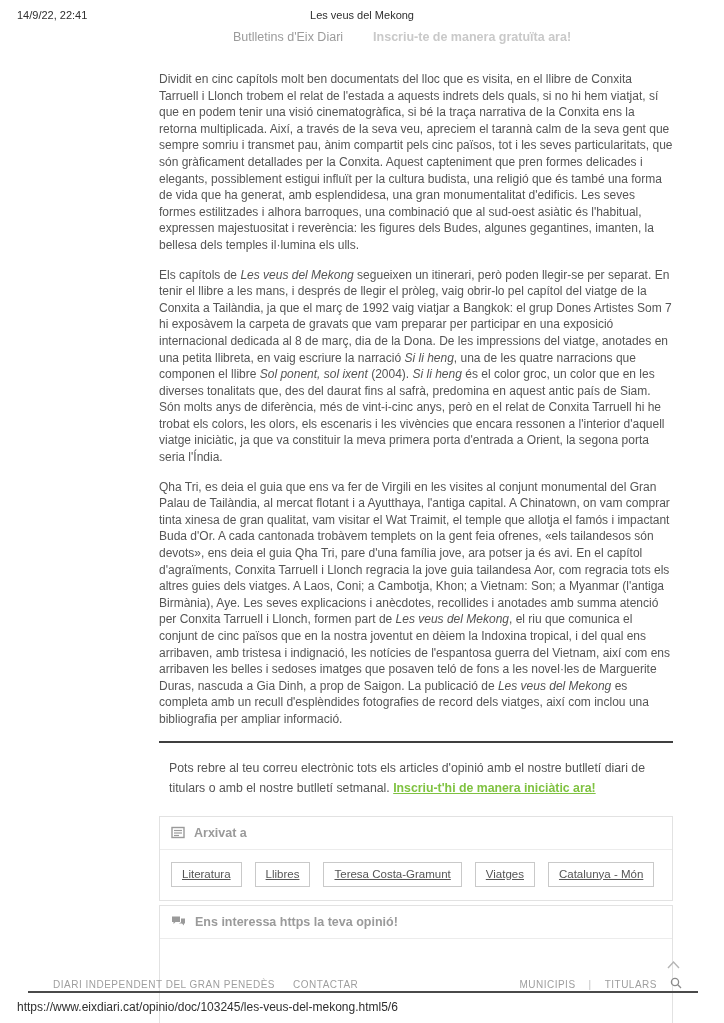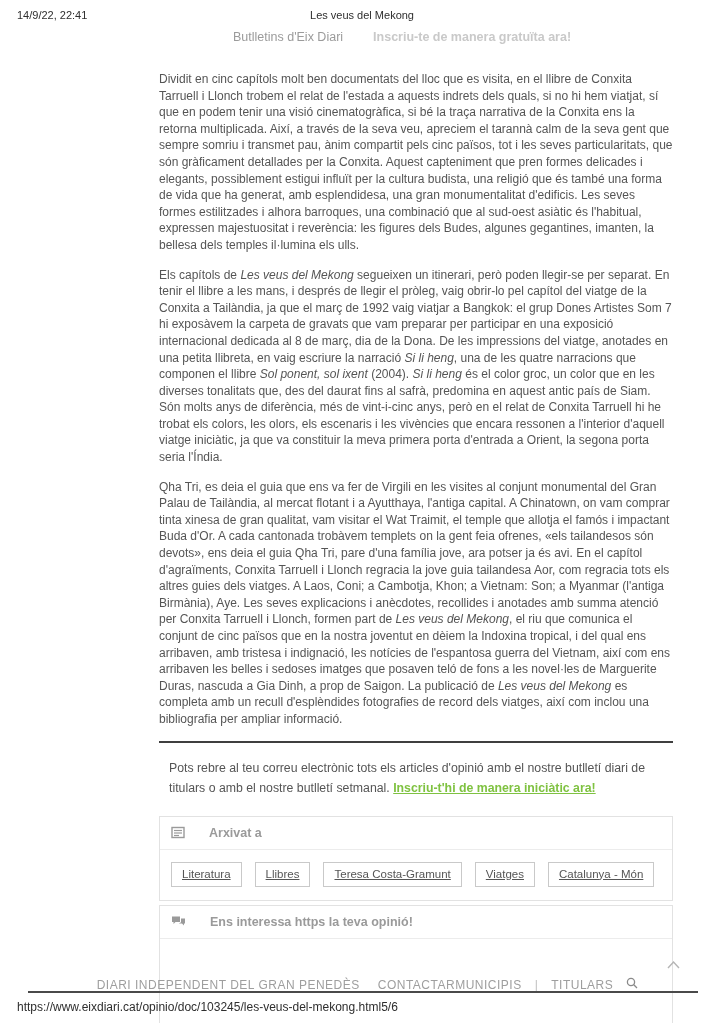--- a/index.html
+++ b/index.html
@@ -22,37 +22,37 @@
   .topnav { display:flex; gap:30px; padding-left:74px; font-size:12.5px; margin-bottom:27px; align-items:baseline; }
   .nav-plain { color:#9b9b9b; cursor:pointer; }
   .nav-sub { color:#c9c9c9; font-weight:bold; cursor:pointer; }
   .article p { font-size:12px; line-height:16.6px; color:#555; margin-bottom:13px; }
   .article em { font-style:italic; }
   hr.dark { border:none; border-top:2px solid #3f3f3f; margin:10px 0 0 0; }
   .newsletter { padding:15px 10px 18px 10px; font-size:12.3px; line-height:20px; color:#555; }
   .newsletter a { color:#7fc241; font-weight:bold; text-decoration:underline; cursor:pointer; }
   .box { border:1px solid #e2e2e2; background:#fff; margin-bottom:4px; }
   .box-head {
-    display:flex; align-items:center; gap:24px; padding:9px 11px;
+    display:flex; align-items:center; gap:9px; padding:9px 11px;
     border-bottom:1px solid #ececec; color:#9a9a9a; font-weight:bold; font-size:12.5px;
   }
   .box-head svg { display:block; }
   .tags { padding:12px 11px 13px 11px; display:flex; gap:13px; flex-wrap:wrap; }
   .tag {
     border:1px solid #c9c9c9; padding:5px 10px 6px 10px; font-size:11.5px;
     color:#555; text-decoration:underline; background:#fff; cursor:pointer; white-space:nowrap;
   }
   .comments-box { border-bottom:none; }
   .comment-area { height:93px; background:#fff; }
   
   .backtop { position:absolute; right:43px; top:956px; cursor:pointer; }
   
   .sitefooter {
     position:absolute; left:53px; right:42px; top:977px; display:flex;
-    justify-content:center; font-size:12px; color:#9e9e9e; letter-spacing:0.5px;
+    justify-content:space-between; font-size:10px; color:#9e9e9e; letter-spacing:0.5px;
   }
   .sf-left, .sf-right { display:flex; gap:18px; align-items:center; }
   .sf-right { gap:13px; }
   .sf-link { cursor:pointer; color:#9e9e9e; text-transform:uppercase; }
   .sf-sep { color:#c0c0c0; }
   .footer-rule { position:absolute; left:28px; right:26px; top:991px; border-top:2px solid #4a4a4a; }
 </style>
 </head>
 <body>
 

